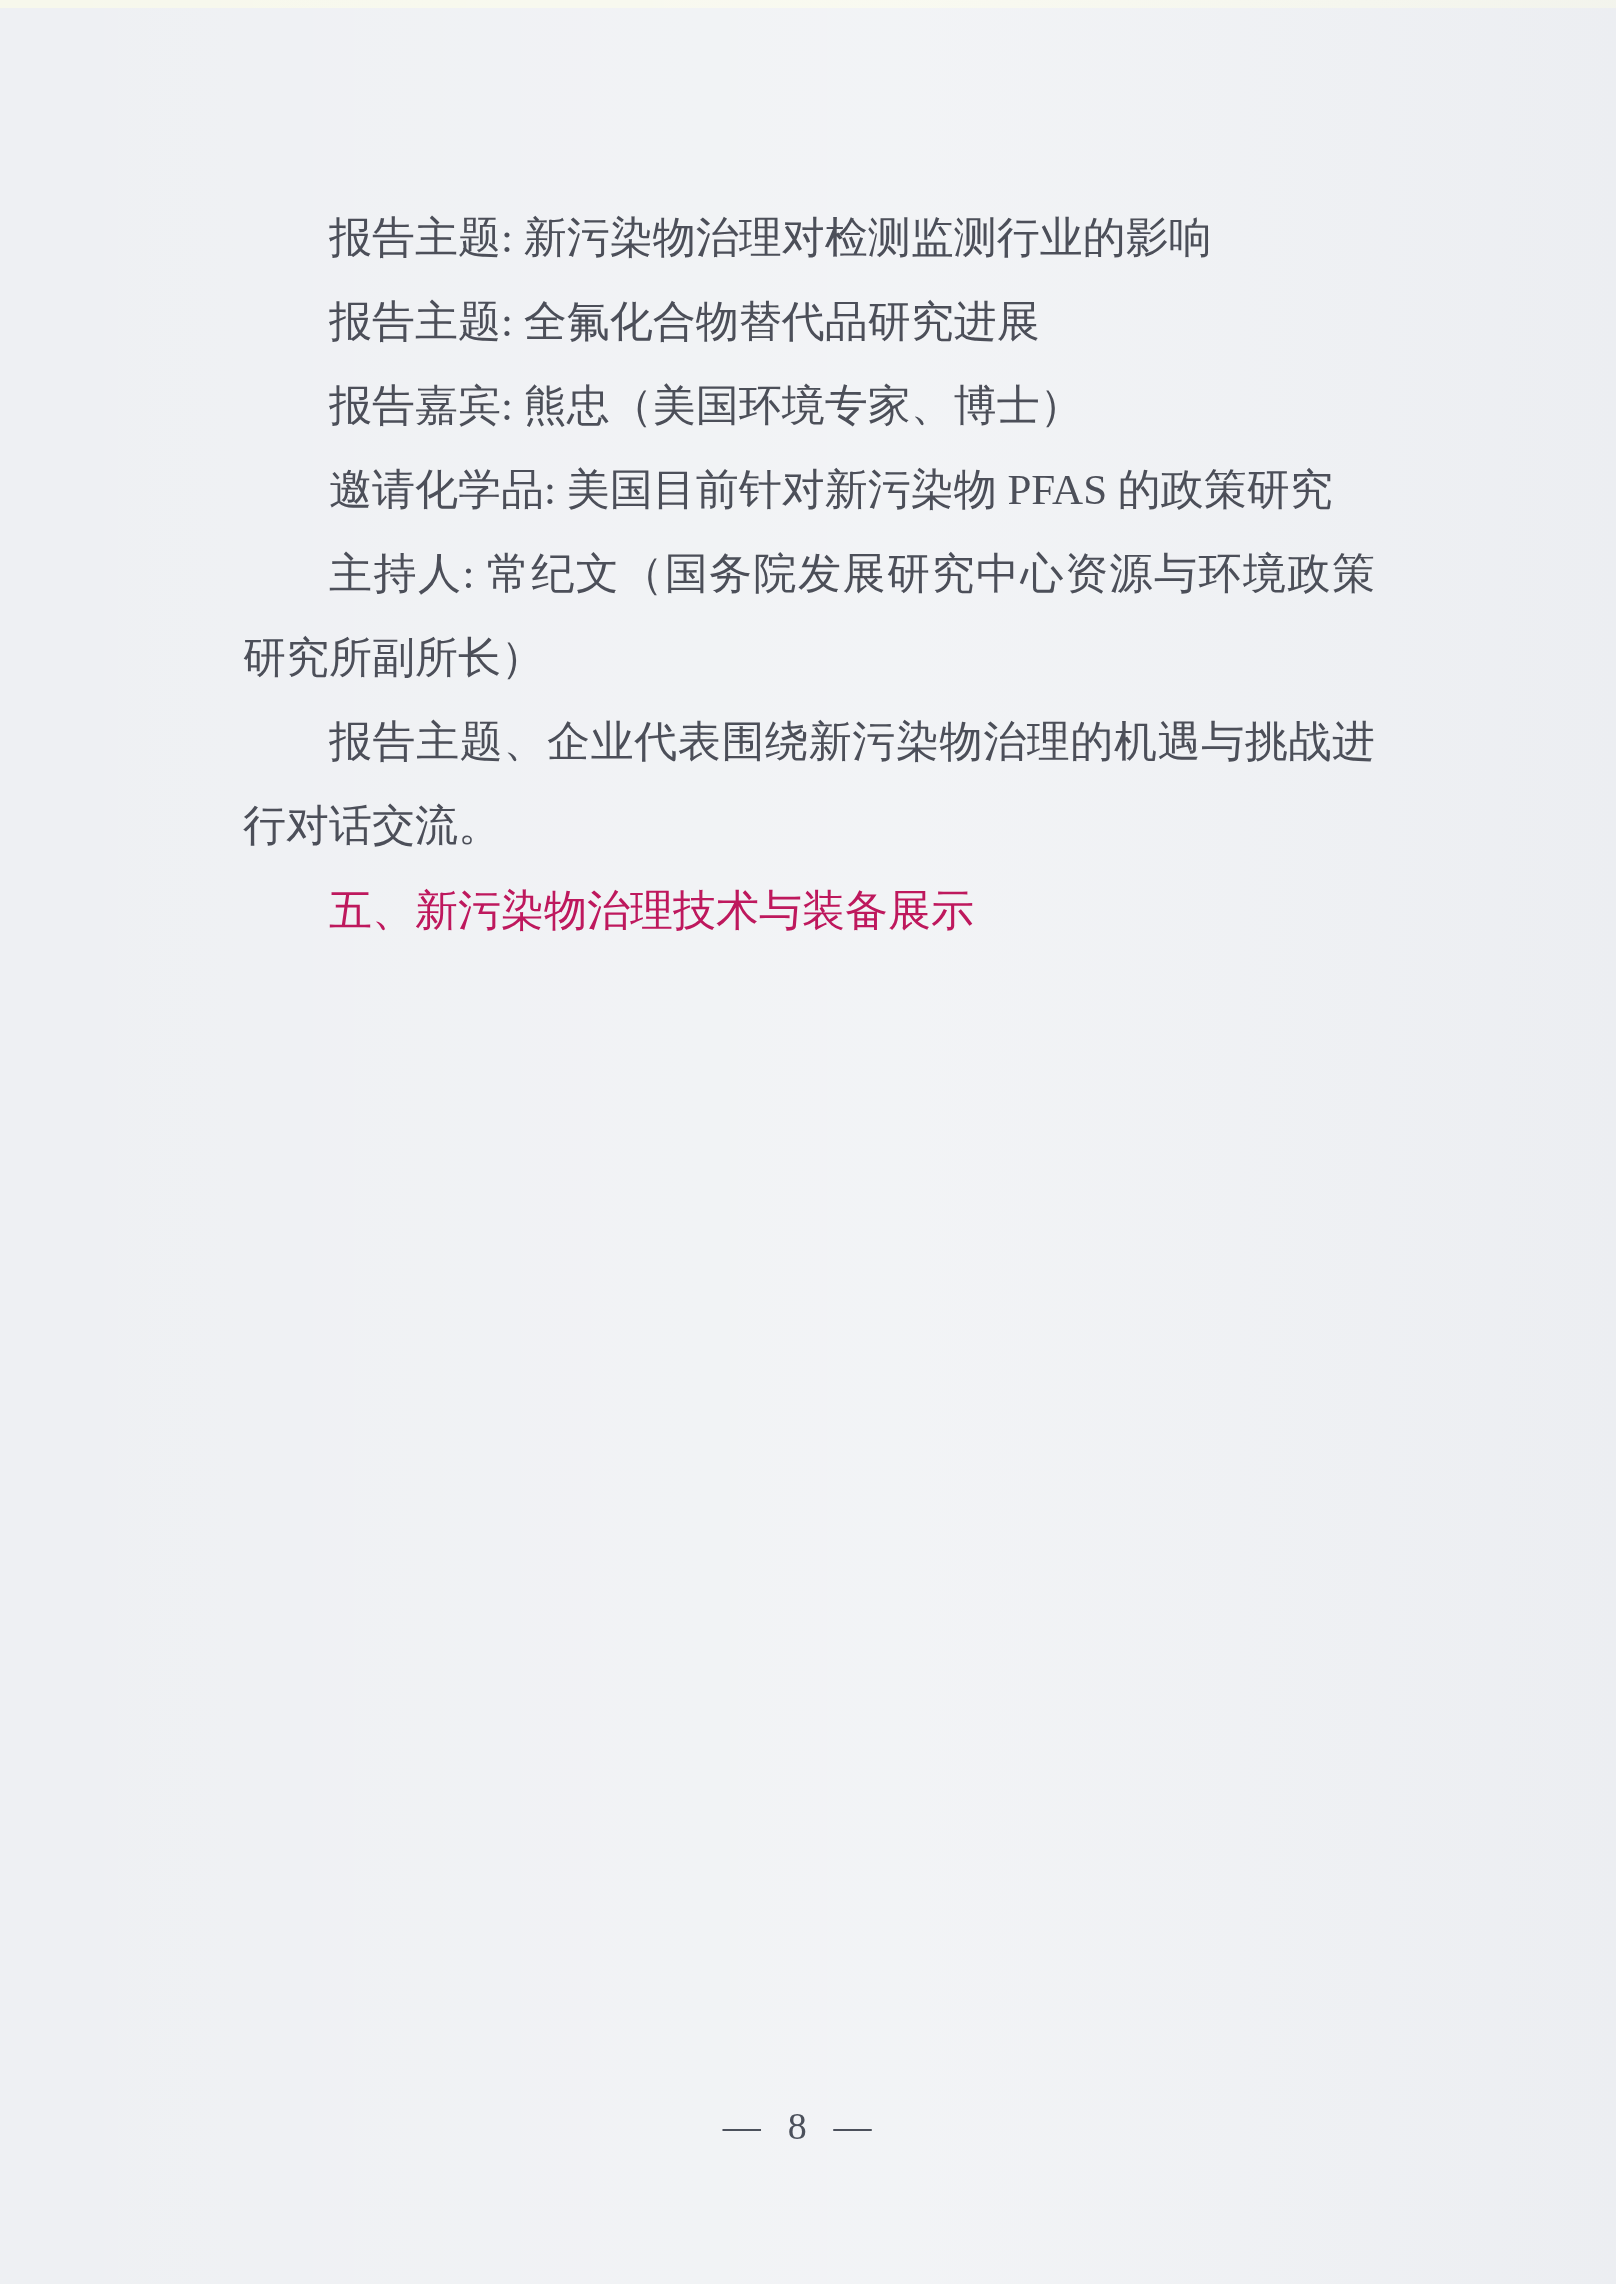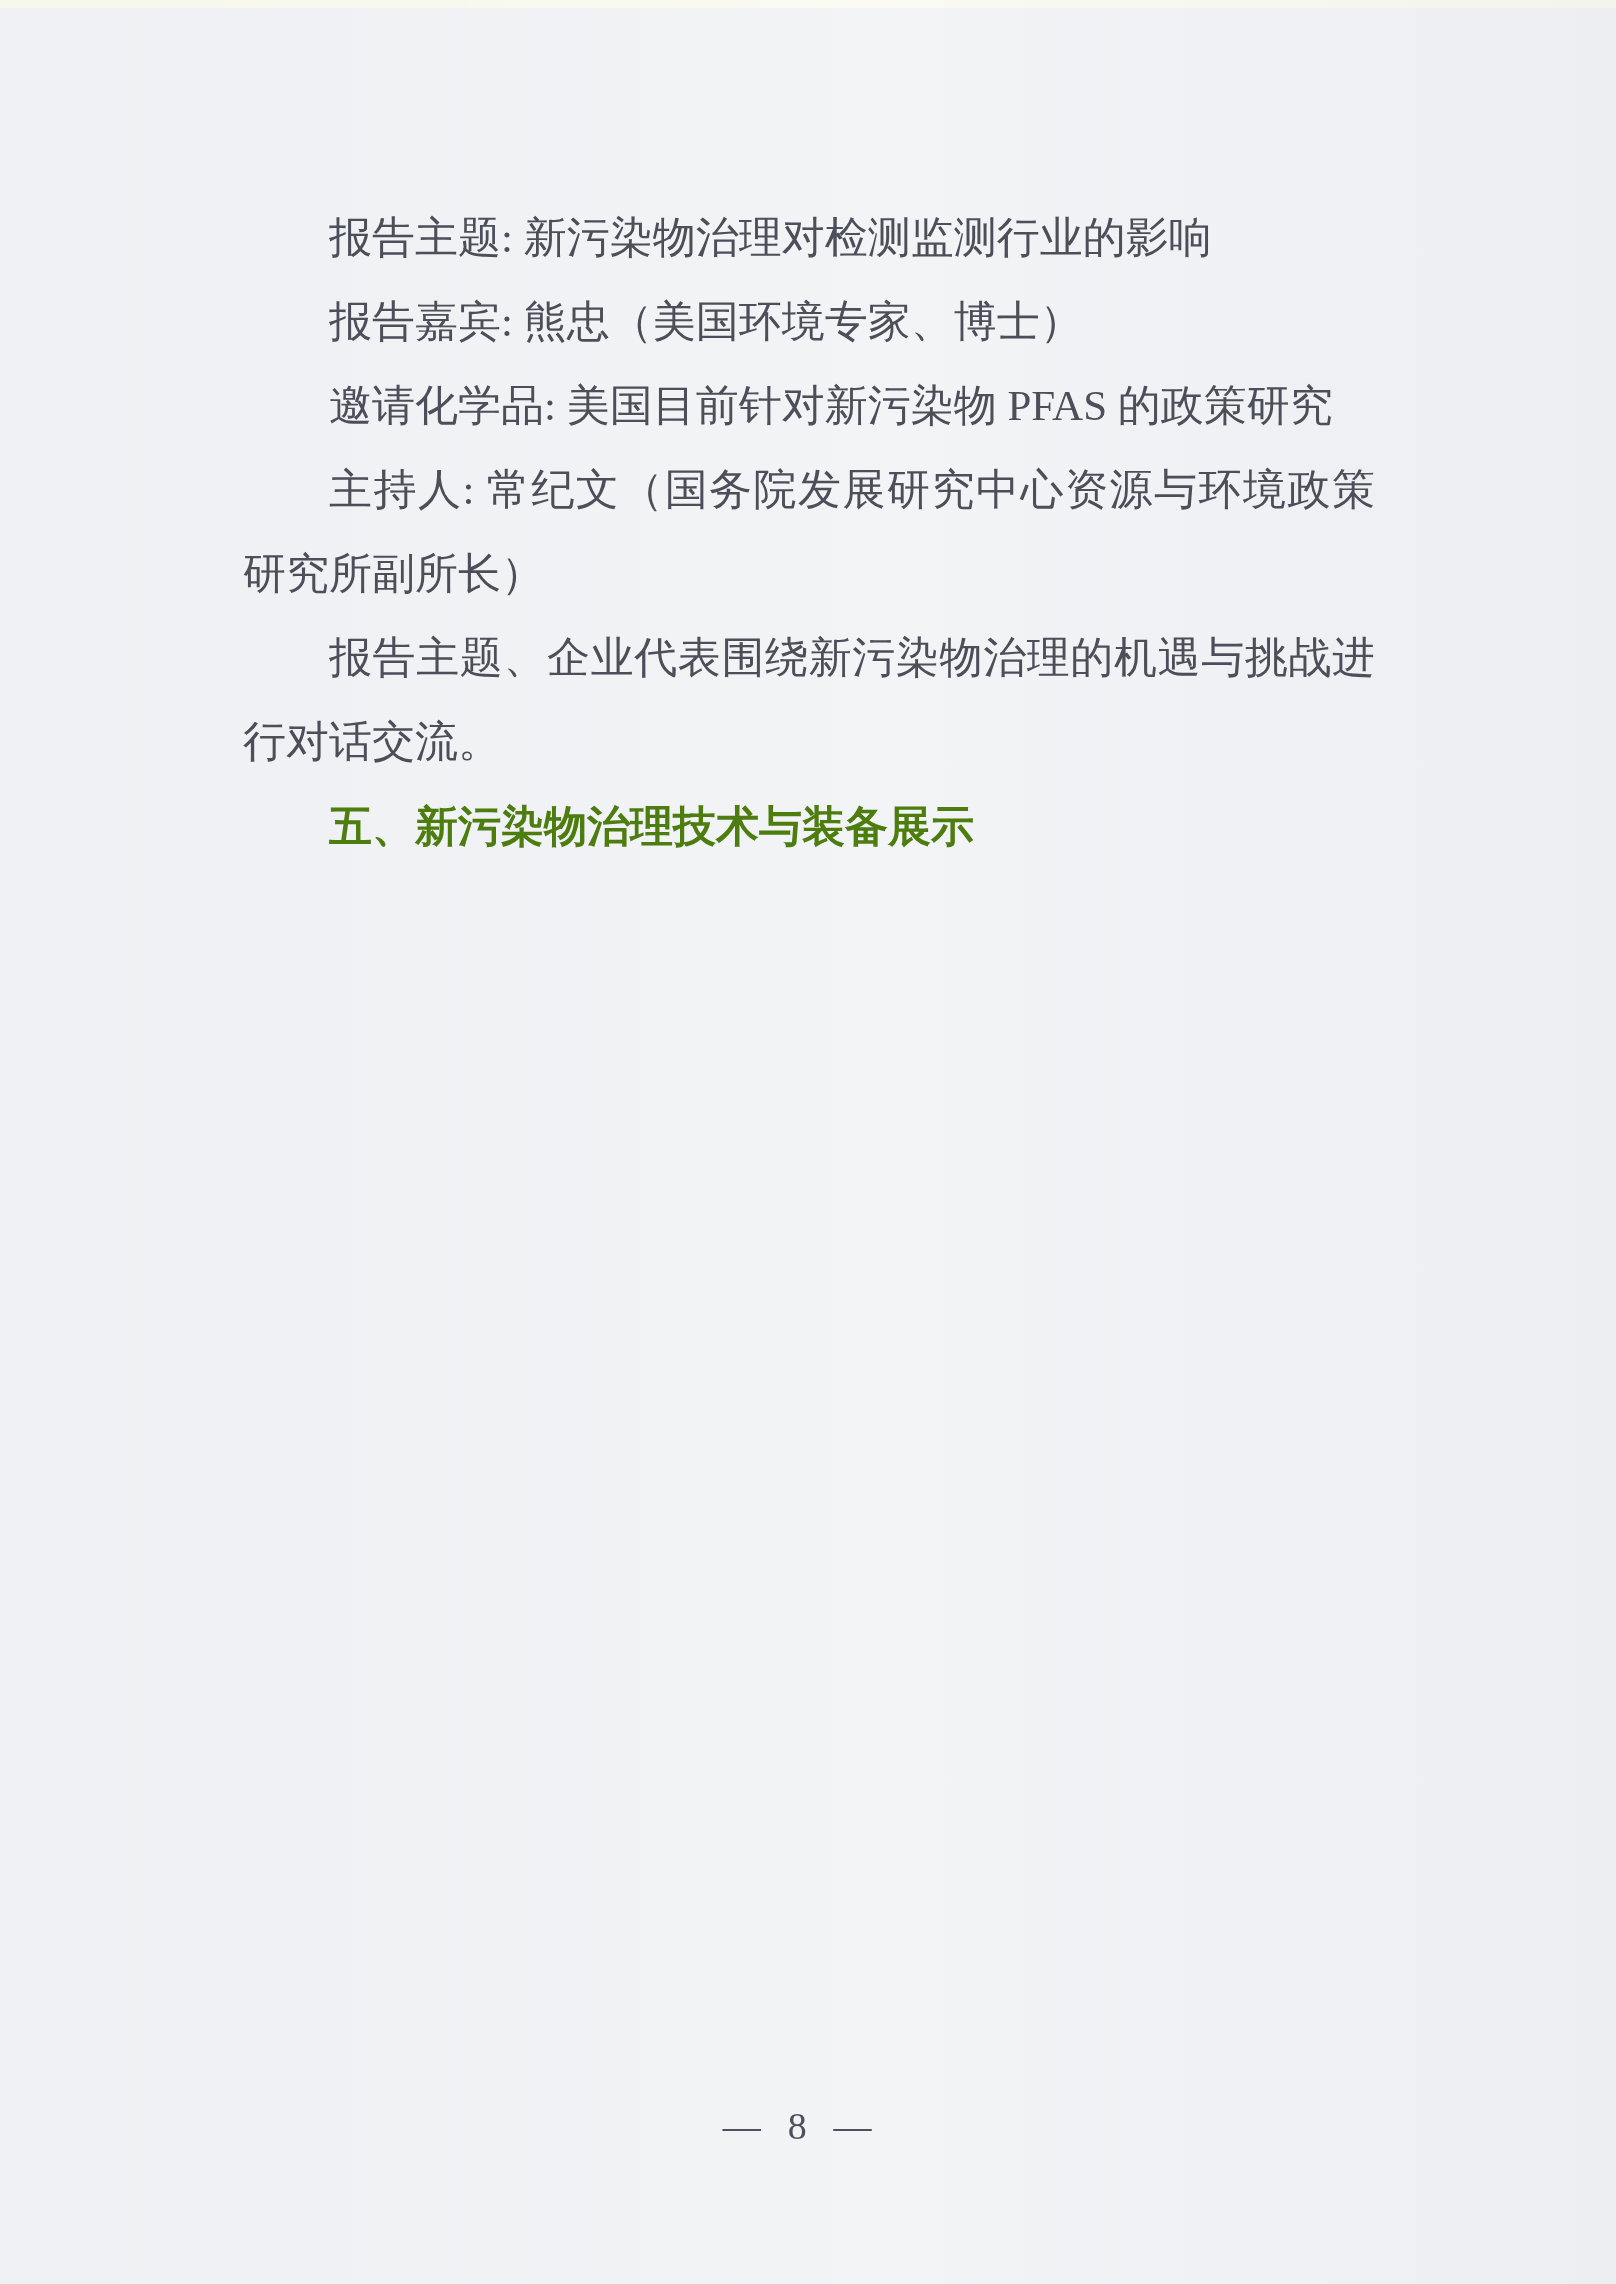--- a/index.html
+++ b/index.html
@@ -36,22 +36,22 @@
     font-size: 43px;
     line-height: 84px;
     color: #4c4f59;
     text-align: justify;
   }
   .para {
     margin: 0;
     text-indent: 2em;
   }
   .para.heading {
-    font-weight: 700;
-    color: #4d7c0f;
+    font-weight: 400;
+    color: #be185d;
     font-family: "Liberation Sans", "DejaVu Sans", sans-serif;
   }
   .page-number {
     position: absolute;
     top: 2104px;
     left: 0;
     width: 1603px;
     text-align: center;
     font-size: 38px;
     line-height: 45px;
@@ -61,20 +61,21 @@
   }
 </style>
 </head>
 <body>
 
 <div class="scan-edge-top"></div>
 <div class="paper-shade"></div>
 
 <div class="page-content">
   <p class="para">报告主题: 新污染物治理对检测监测行业的影响</p>
+  <p class="para">报告主题: 全氟化合物替代品研究进展</p>
   <p class="para">报告嘉宾: 熊忠（美国环境专家、博士）</p>
   <p class="para">邀请化学品: 美国目前针对新污染物 PFAS 的政策研究</p>
   <p class="para">主持人: 常纪文（国务院发展研究中心资源与环境政策研究所副所长）</p>
   <p class="para">报告主题、企业代表围绕新污染物治理的机遇与挑战进行对话交流。</p>
   <p class="para heading">五、新污染物治理技术与装备展示</p>
 </div>
 
 <div class="page-number">— 8 —</div>
 
 

